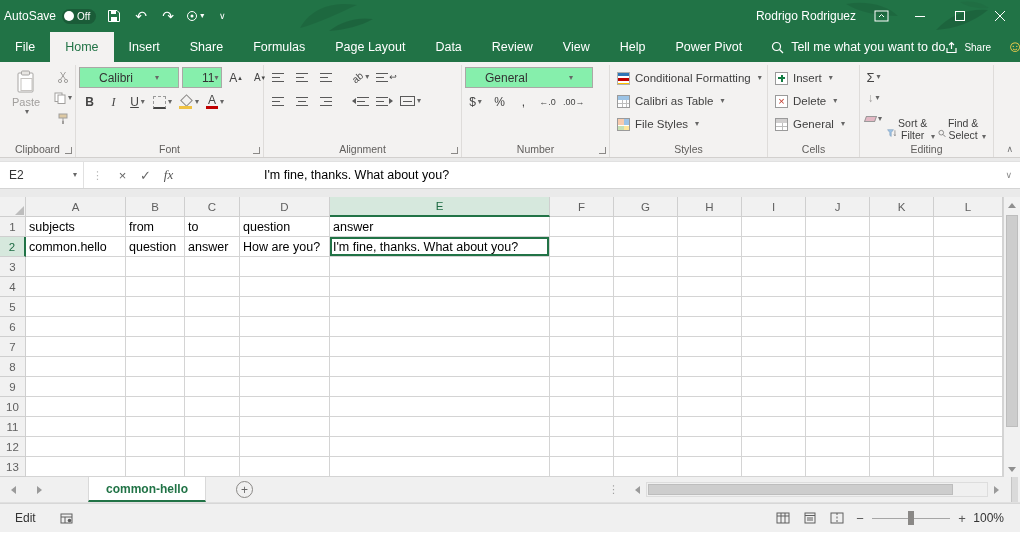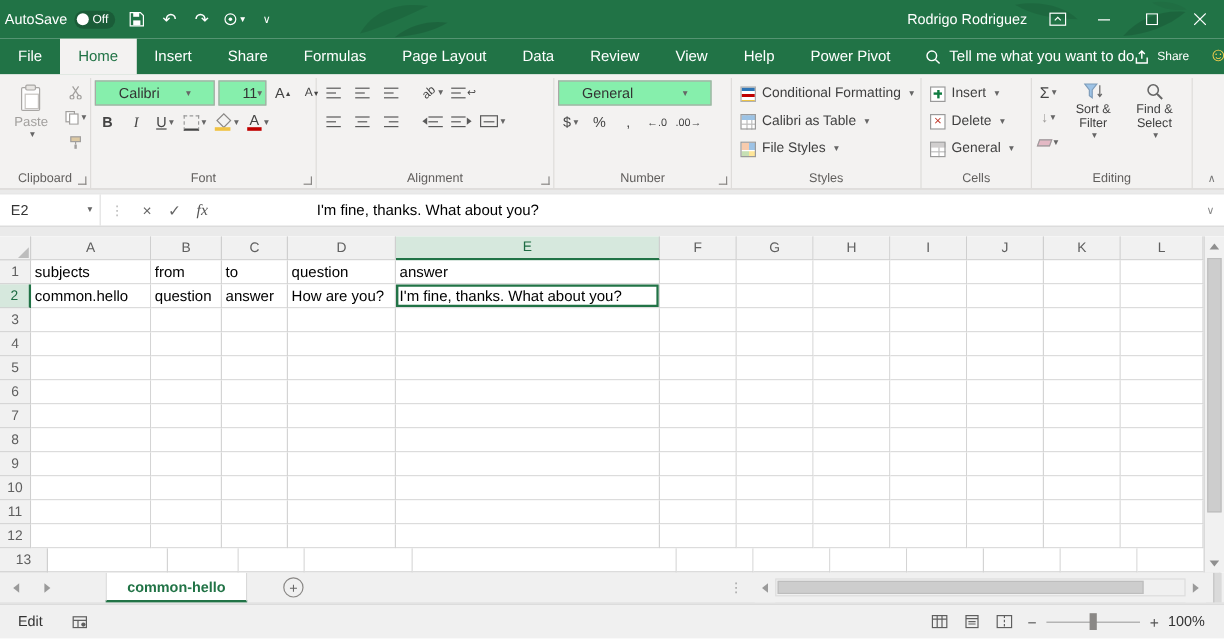--- a/index.html
+++ b/index.html
@@ -94,21 +94,21 @@
   .ic-insert::before{content:"";position:absolute;inset:2px;background:
     linear-gradient(#107c41,#107c41) center/7px 2px no-repeat,
     linear-gradient(#107c41,#107c41) center/2px 7px no-repeat}
   .ic-delete{width:13px;height:13px;border:1px solid #9a9a9a;background:#fff;color:#c0392b;font-size:11px;line-height:11px;text-align:center;display:inline-block}
   .ic-format{width:13px;height:13px;border:1px solid #9a9a9a;display:inline-block;background:
     linear-gradient(#d0cece,#d0cece) 0 0/13px 4px no-repeat,
     linear-gradient(#bdbdbd,#bdbdbd) 0 7px/13px 1px no-repeat,
     linear-gradient(#bdbdbd,#bdbdbd) 6px 0/1px 13px no-repeat;background-color:#fff}
   .sigma{font-size:13px;color:#444}
   .ic-eraser{width:11px;height:6px;background:#e3b8c4;border:1px solid #9a9a9a;transform:skewX(-20deg);display:inline-block}
-  .bigbtn2{width:48px;display:flex;flex-direction:column;align-items:center;padding-top:2px}
+  .bigbtn2{width:48px;display:flex;flex-direction:row;align-items:flex-end;padding-top:2px}
   .biglbl2{font-size:10.5px;color:#3f3f3f;text-align:center;line-height:12px;margin-top:1px}
   .collapse{position:absolute;right:7px;bottom:3px;font-size:9px;color:#777}
 
   
   .fbar-zone{height:39px;background:#eaeaea;padding:3px 0 8px}
   .fbar{height:28px;background:#fff;border-top:1px solid #e1e1e1;border-bottom:1px solid #d4d4d4;display:flex;align-items:center}
   .namebox{width:84px;height:100%;border-right:1px solid #e1e1e1;display:flex;align-items:center;padding:0 6px 0 9px;font-size:12px;color:#333}
   .namebox .dd{margin-left:auto}
   .fdots{color:#b5b5b5;font-size:11px;padding:0 8px}
   .fbtn{width:23px;text-align:center;color:#666;font-size:13px}
@@ -741,21 +741,21 @@
         <div class="g-cell g-datacell" style="width: 220px;"></div>
         <div class="g-cell g-datacell" style="width: 64px;"></div>
         <div class="g-cell g-datacell" style="width: 64px;"></div>
         <div class="g-cell g-datacell" style="width: 64px;"></div>
         <div class="g-cell g-datacell" style="width: 64px;"></div>
         <div class="g-cell g-datacell" style="width: 64px;"></div>
         <div class="g-cell g-datacell" style="width: 64px;"></div>
         <div class="g-cell g-datacell" style="width: 69px;"></div>
       </div>
       <div class="g-row">
-        <div class="g-cell g-rowhead" style="width: 40px;">13</div>
+        <div class="g-cell g-rowhead" style="width: 26px;">13</div>
         <div class="g-cell g-datacell" style="width: 100px;"></div>
         <div class="g-cell g-datacell" style="width: 59px;"></div>
         <div class="g-cell g-datacell" style="width: 55px;"></div>
         <div class="g-cell g-datacell" style="width: 90px;"></div>
         <div class="g-cell g-datacell" style="width: 220px;"></div>
         <div class="g-cell g-datacell" style="width: 64px;"></div>
         <div class="g-cell g-datacell" style="width: 64px;"></div>
         <div class="g-cell g-datacell" style="width: 64px;"></div>
         <div class="g-cell g-datacell" style="width: 64px;"></div>
         <div class="g-cell g-datacell" style="width: 64px;"></div>

